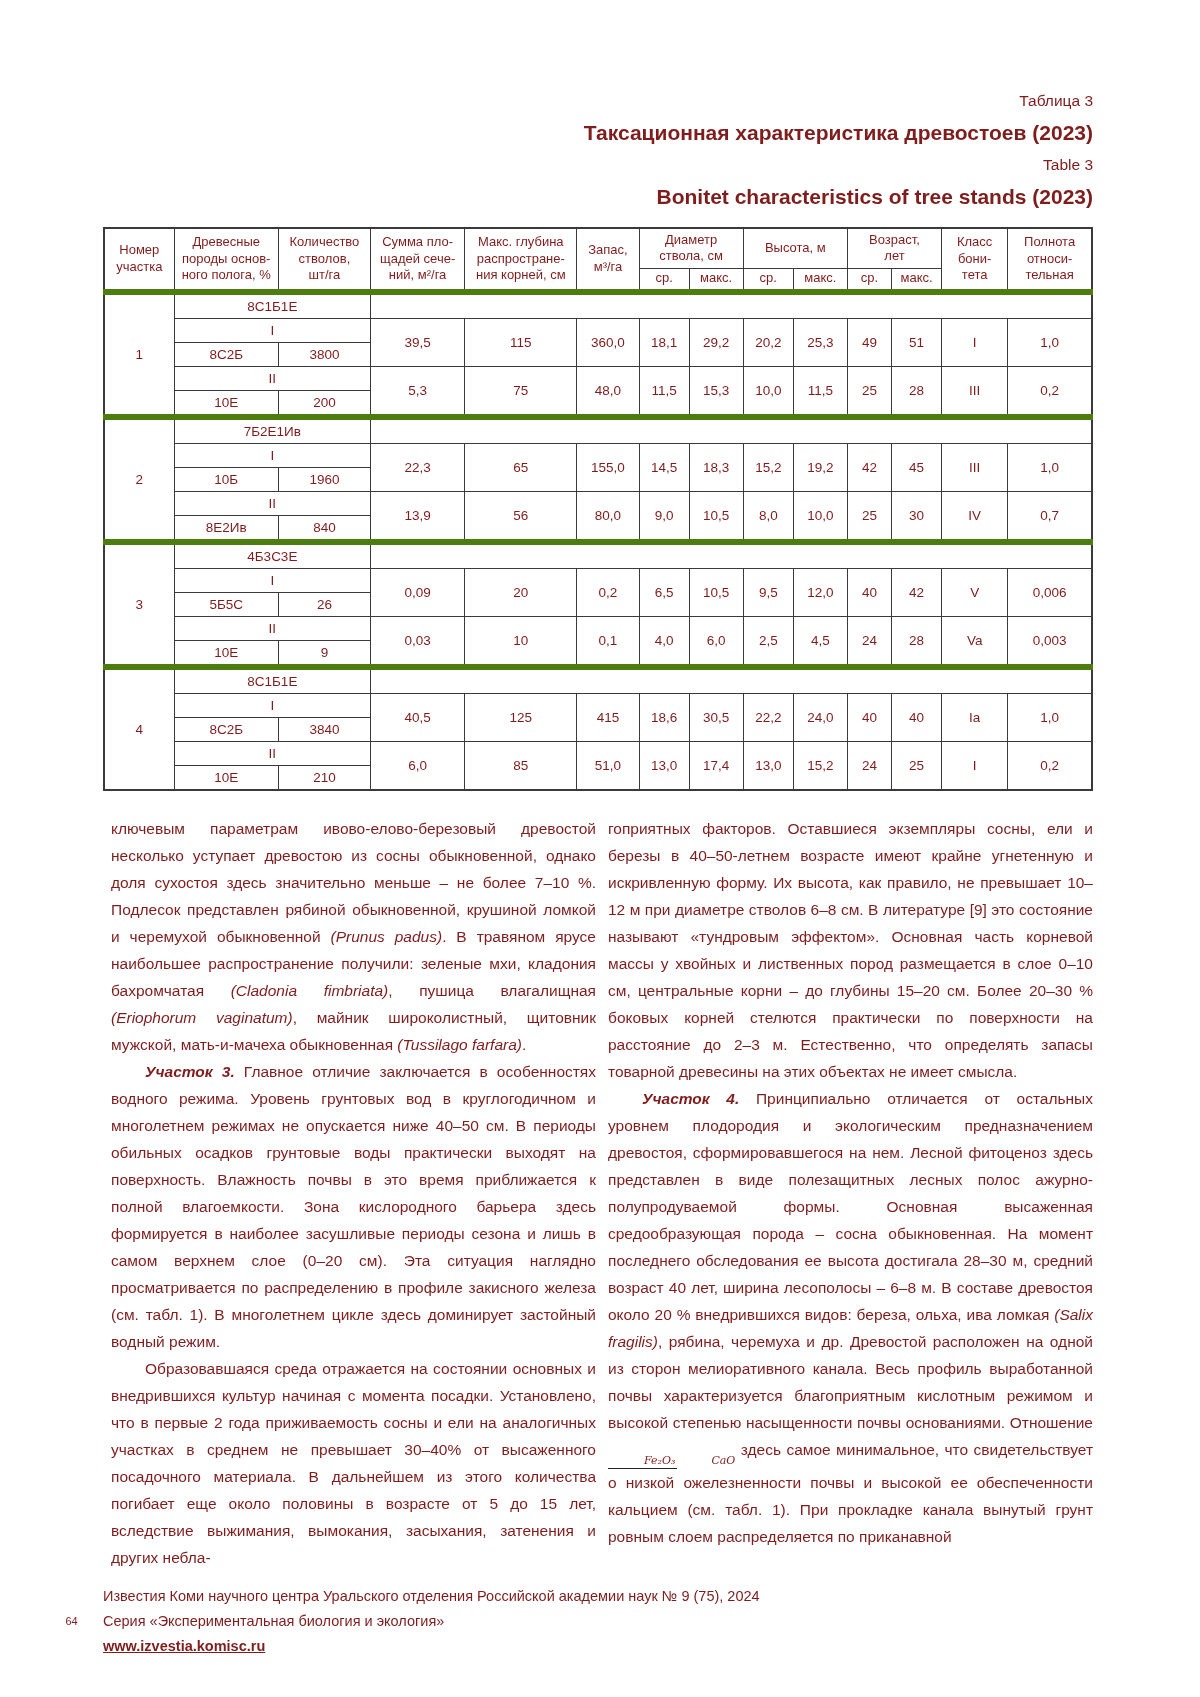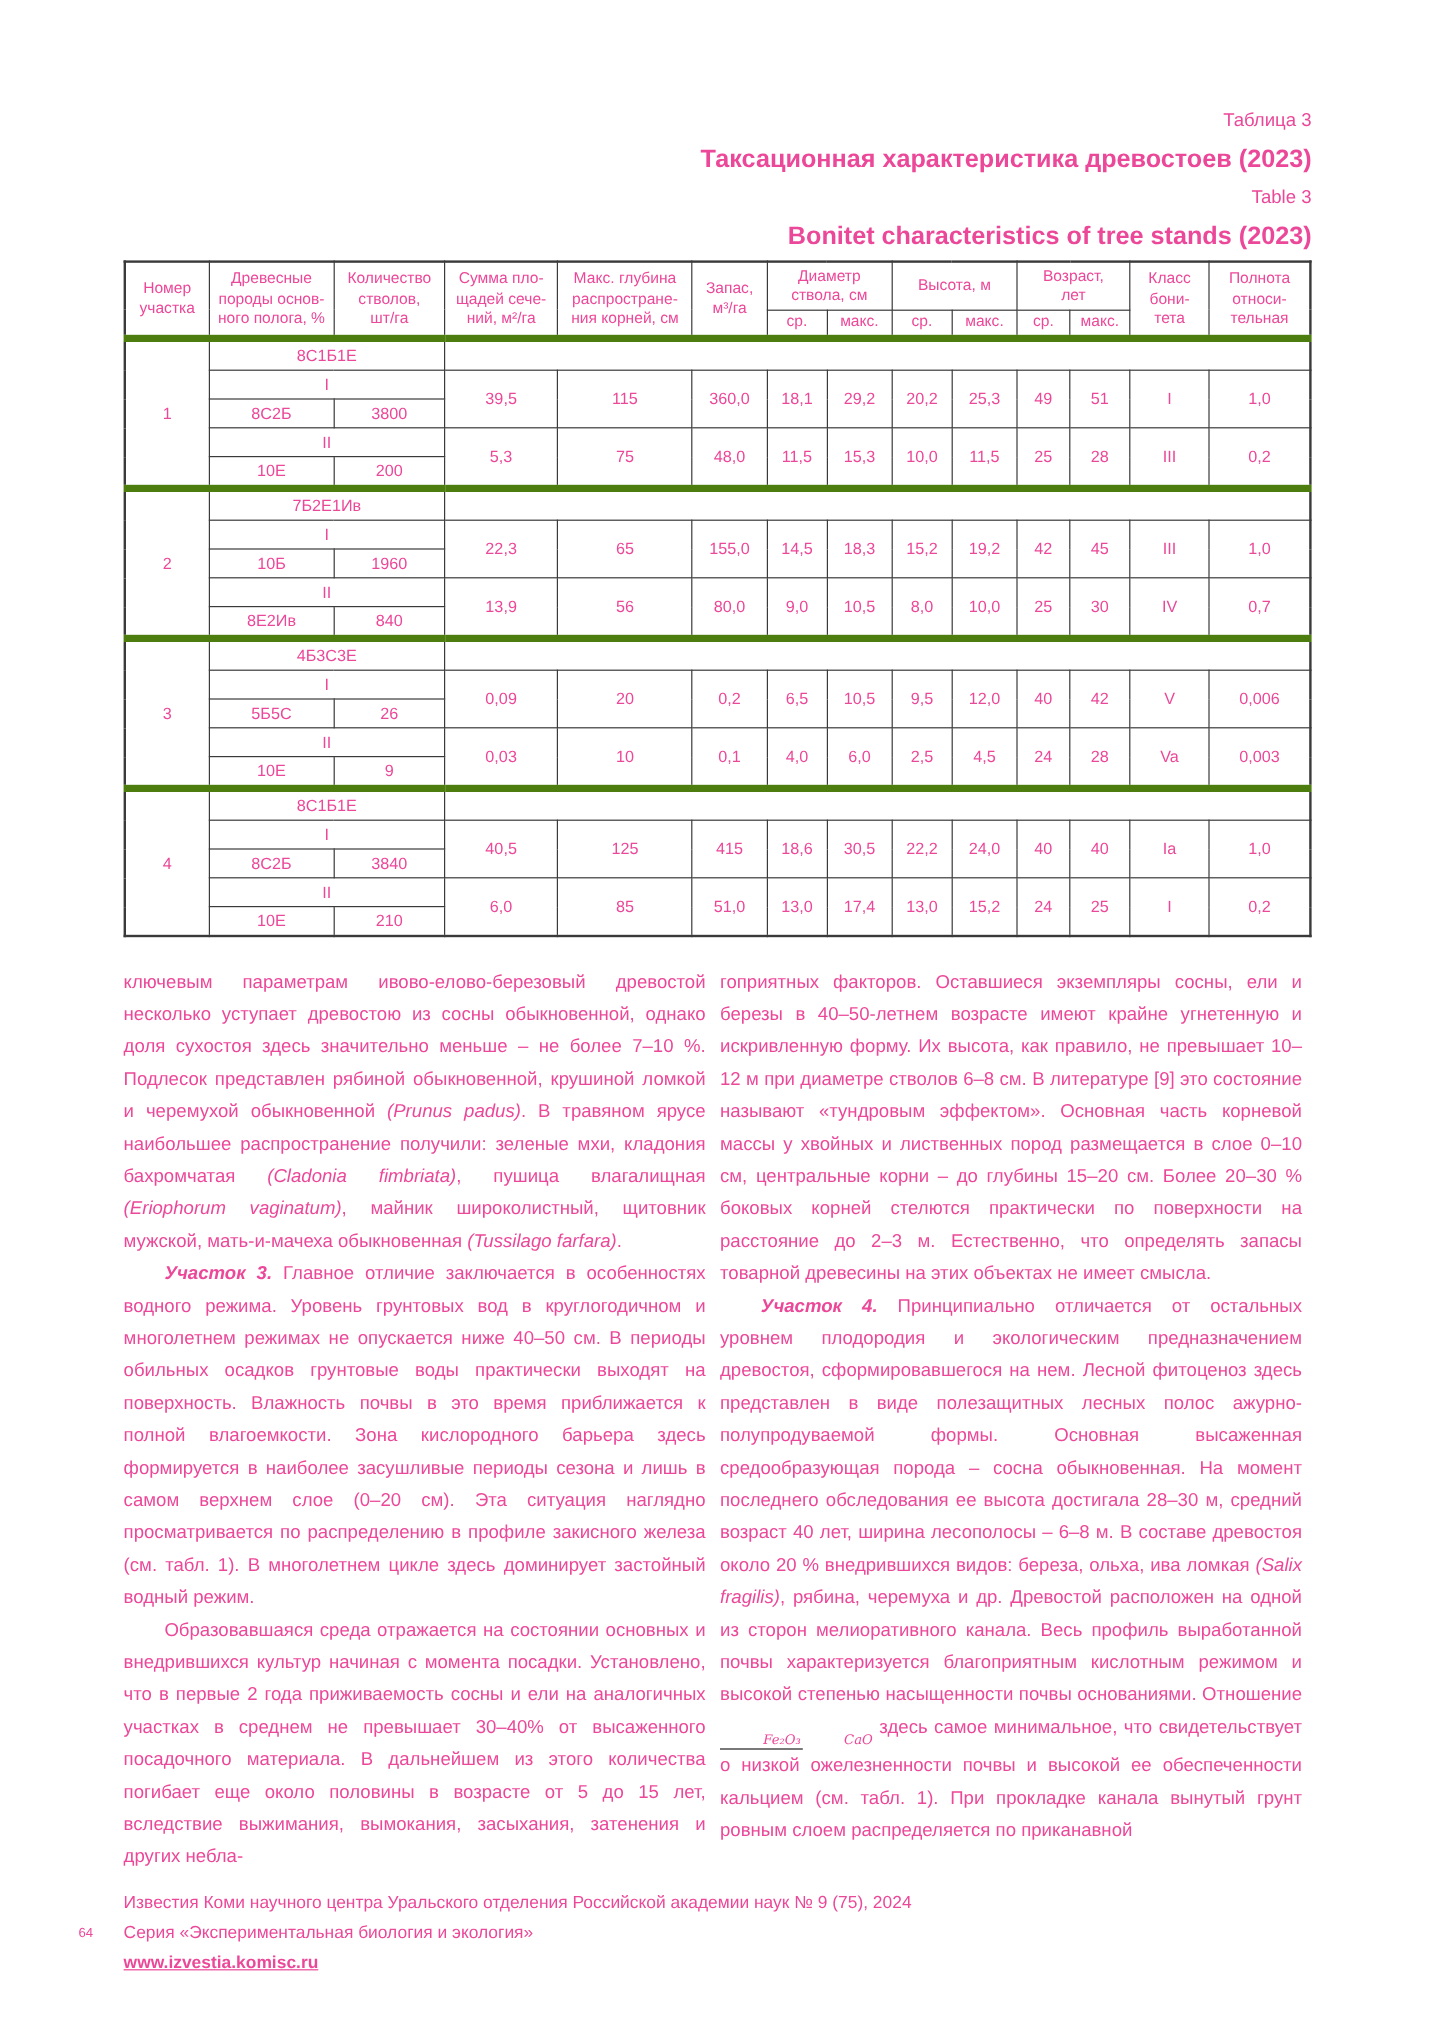--- a/index.html
+++ b/index.html
@@ -1,51 +1,51 @@
 <!DOCTYPE html>
 <html lang="ru"><head>
 <meta charset="utf-8">
 <style>
   html,body { margin:0; padding:0; background:#ffffff; }
   .page {
     position:relative;
     width:1200px; height:1697px;
     background:#ffffff;
-    color:#ec4899;
+    color:#7f1d1d;
     font-family:"Liberation Sans", sans-serif;
     box-sizing:border-box;
     padding:92px 107px 58px 103px;
     display:flex; flex-direction:column;
     overflow:hidden;
   }
   
   .tbl-caption { font-size:15.5px; text-align:right; margin:0 0 11px 0; }
   .tbl-title   { font-size:21px; font-weight:bold; text-align:right; margin:0 0 11px 0; }
-  .tbl-title.en { margin-bottom:8px; }
+  .tbl-title.en { margin-bottom:18px; }
 
   
   table.tax {
     border-collapse:collapse; table-layout:fixed;
     width:990px; border:2px solid #3a3a3a;padding-left:15px;
   }
   table.tax th, table.tax td {
     border:1px solid #3a3a3a;
     text-align:center; vertical-align:middle;
     padding:1px 3px;
     font-weight:normal;
     overflow:hidden;
   }
   thead th { white-space:pre-line; font-size:13px; line-height:1.28; padding:3px 2px; }
   thead tr.group-row { height:40px; }
   thead tr.sub-row   { height:24px; }
   tbody td { font-size:13.5px; height:21px; }
   tbody tr.section-start td { border-top:6px solid #4d7c0f; }
 
   
-  .columns { display:flex; gap:12px; margin-top:24px; }
+  .columns { display:flex; gap:12px; margin-top:24px;justify-content:flex-end; }
   .col { width:485px; }
   .para {
     margin:0; font-size:15.5px; line-height:27px;
     text-align:justify;
   }
   .para.indent { text-indent:34px; }
   .it { font-style:italic; }
   .bi { font-style:italic; font-weight:bold; }
   .frac {
     display:inline-flex; 

